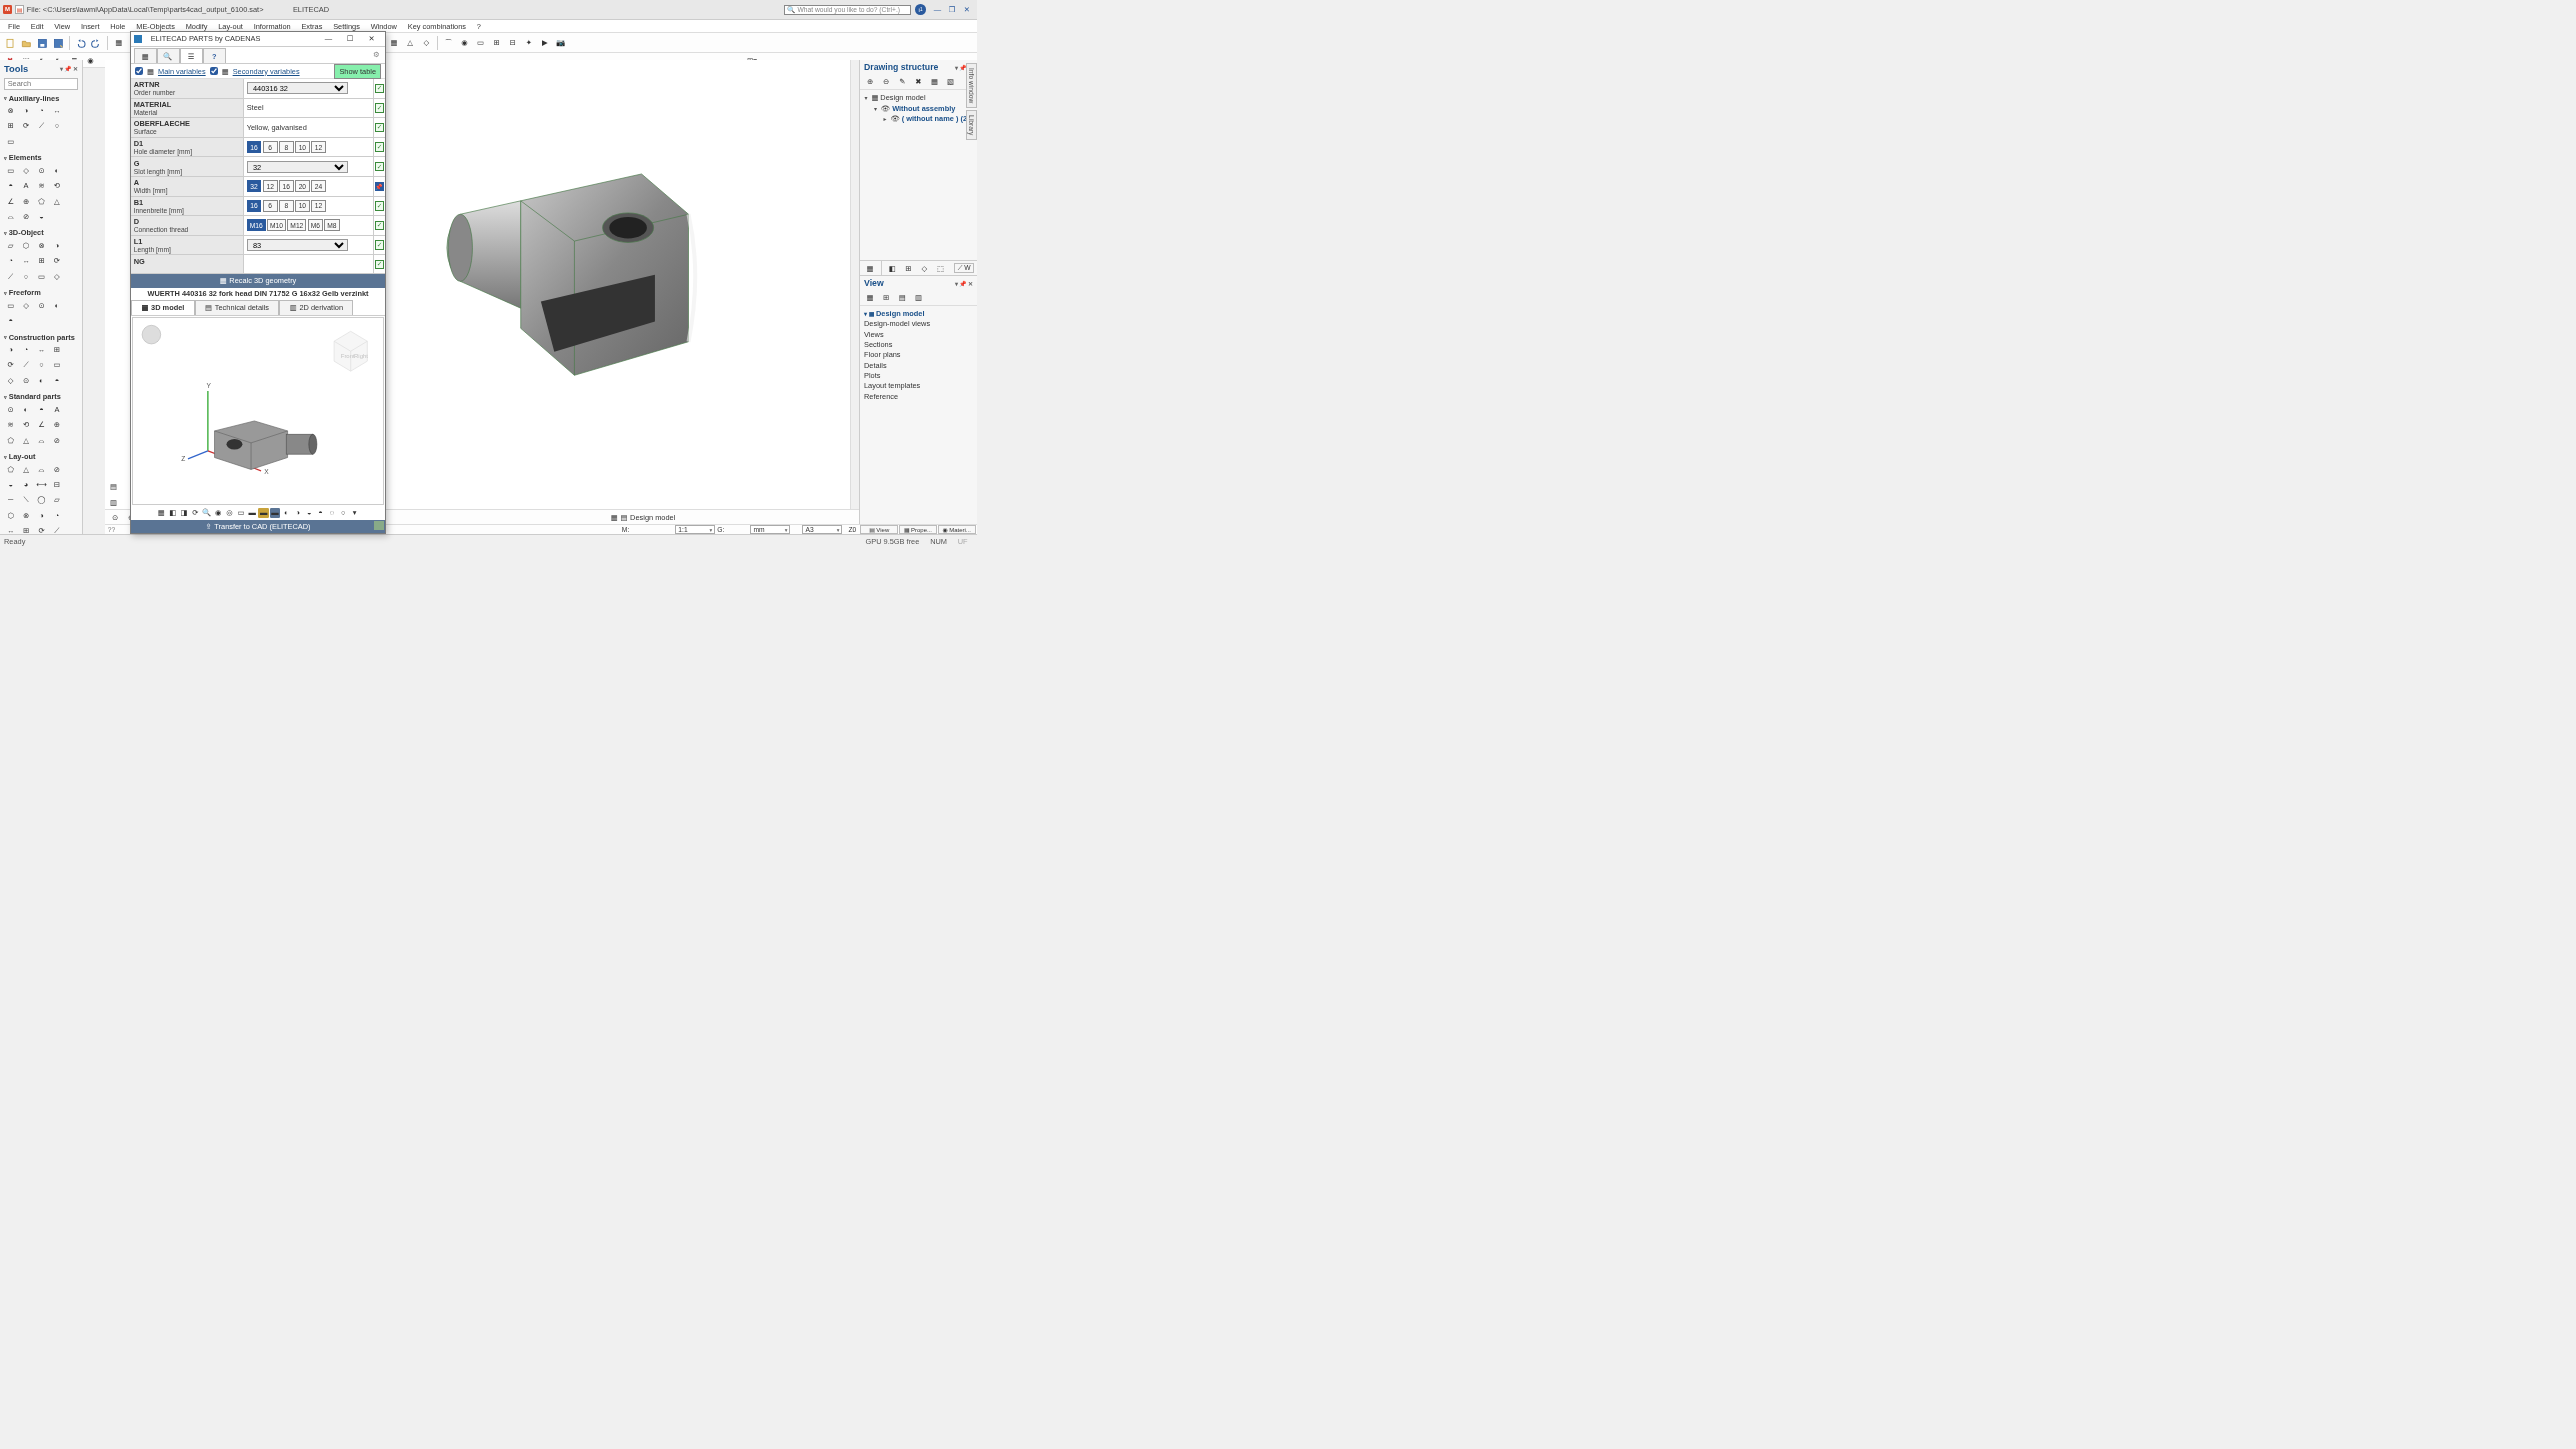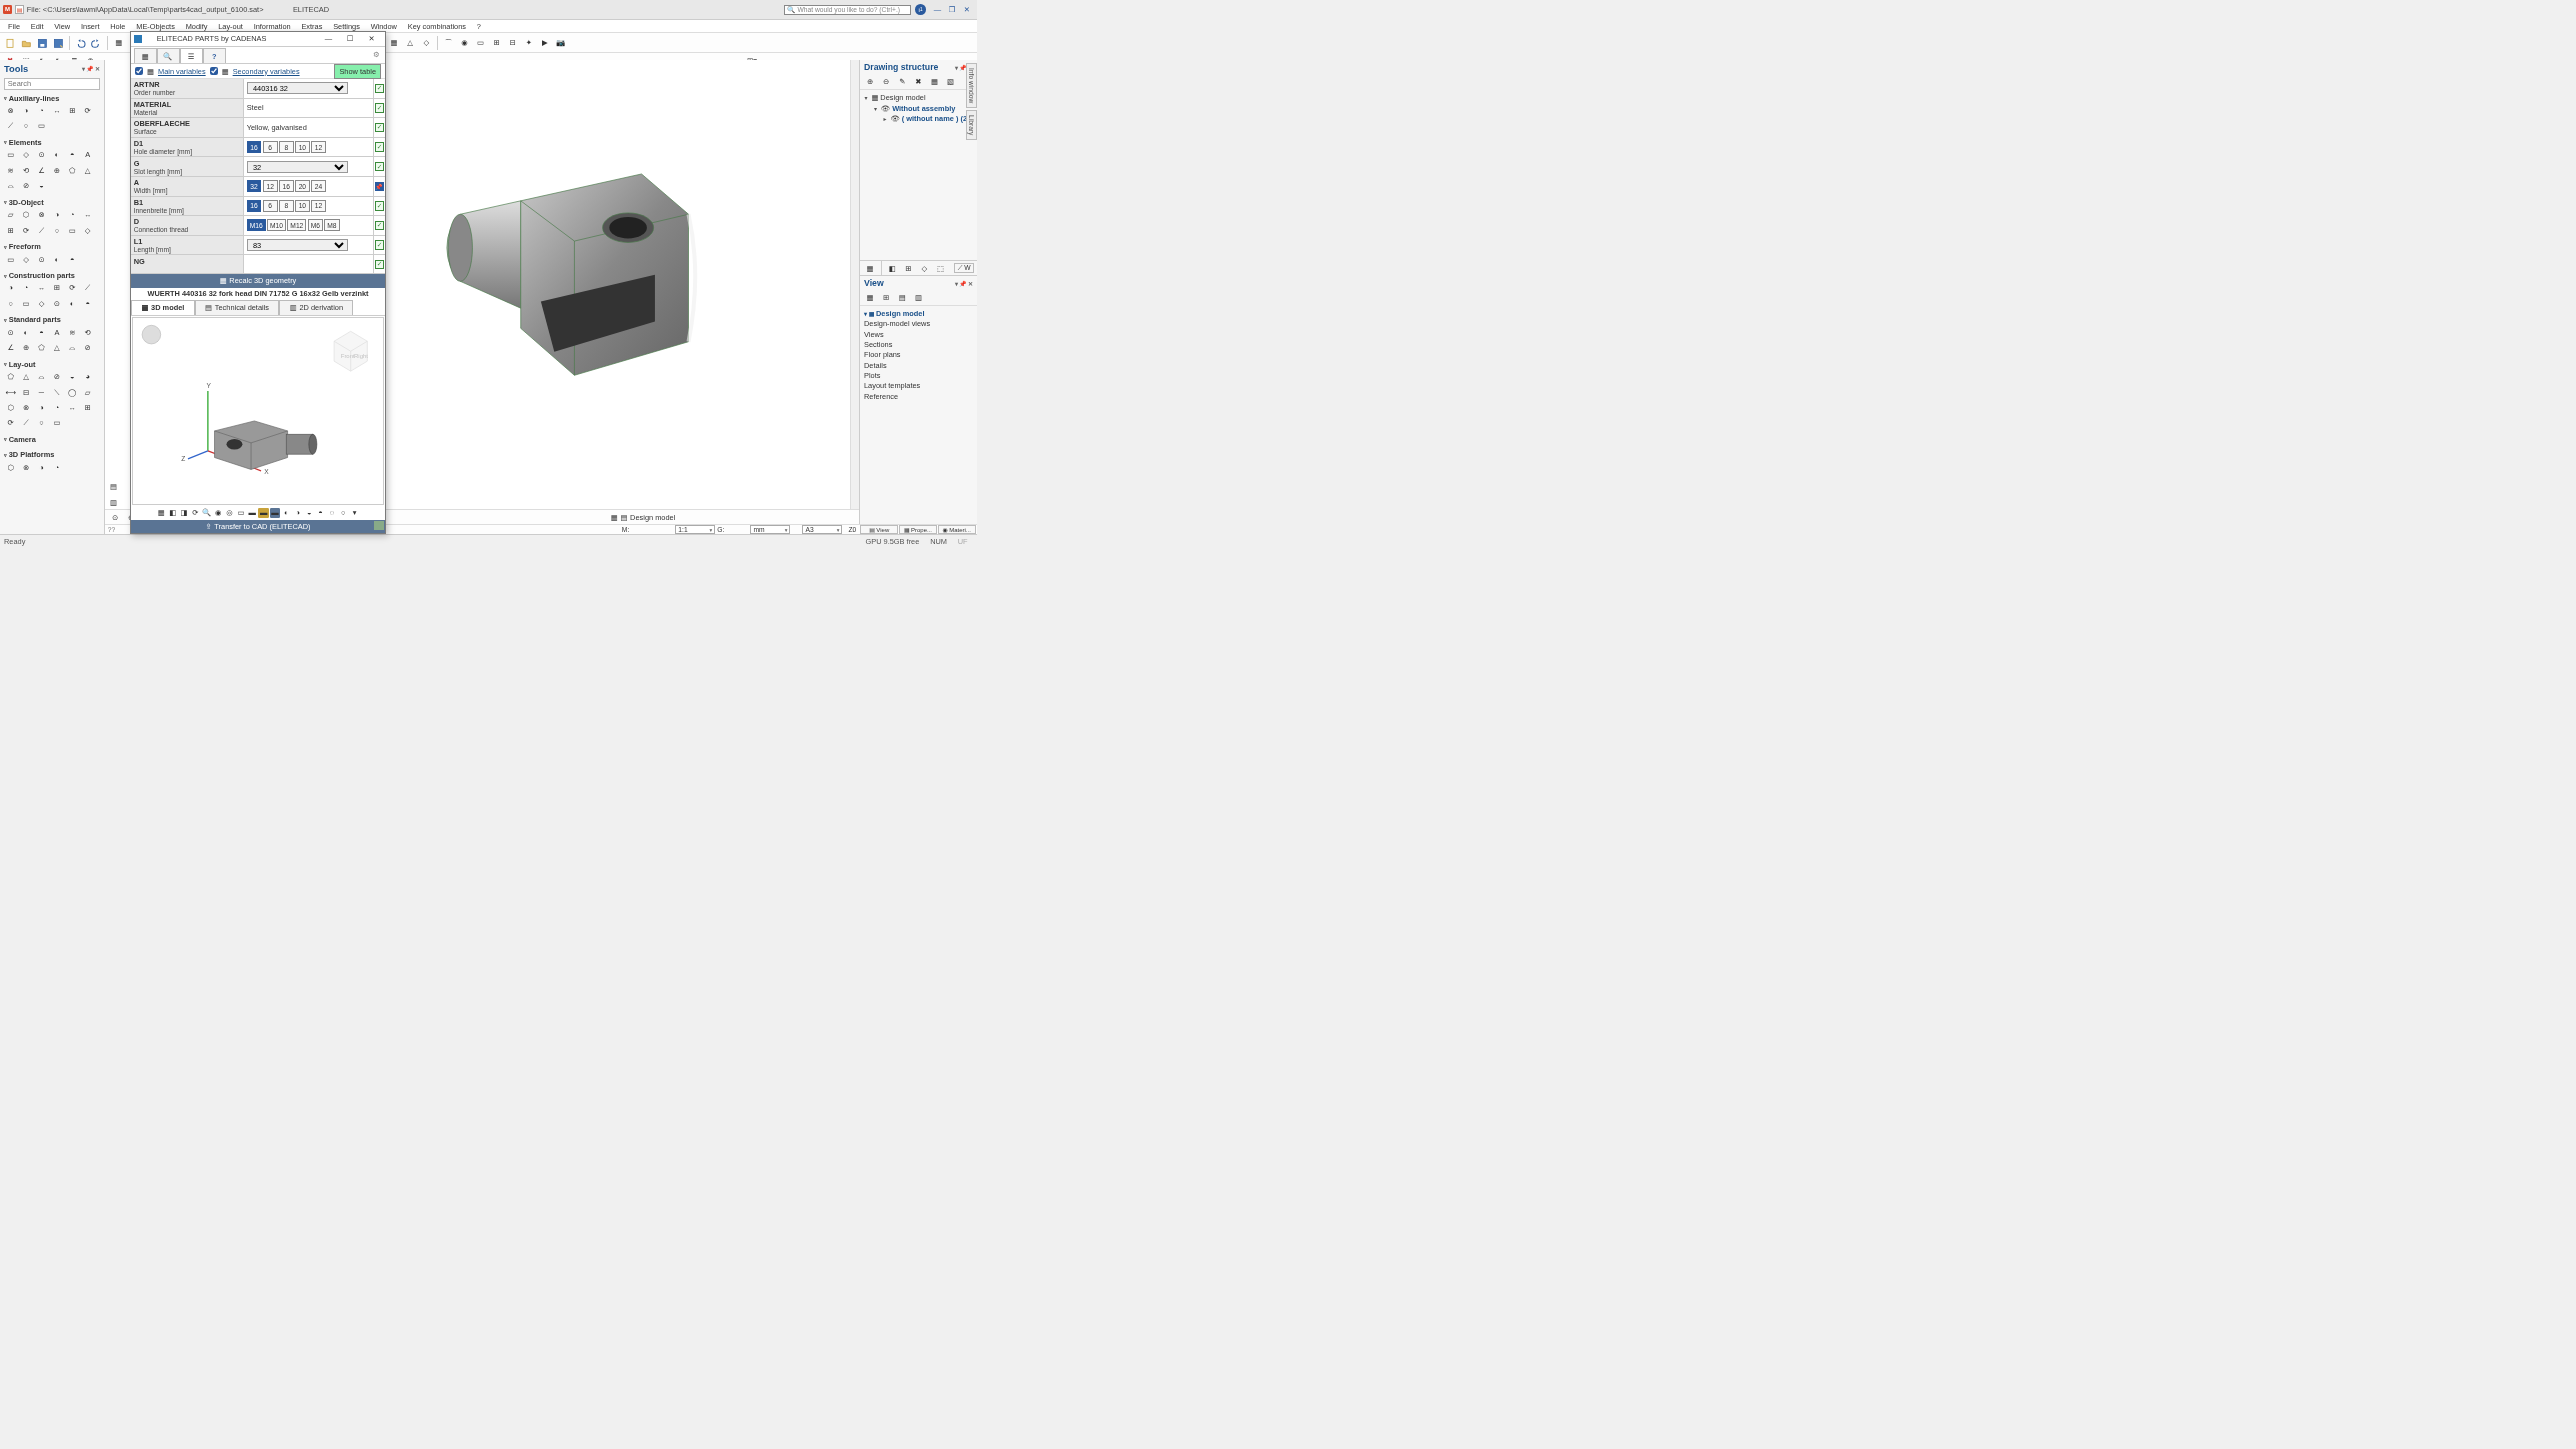--- a/index.html
+++ b/index.html
@@ -23,40 +23,40 @@
 
 .maintoolbar { height: 20px; background:#fdfdfd; display:flex; align-items:center; padding:1.3px 2.7px; border-bottom:0.7px solid #ddd; gap:1.3px; }
 .tbtn { width:14.8px; height:14.8px; display:flex;align-items:center;justify-content:center; border:0.7px solid transparent; border-radius:1.3px; cursor:pointer; }
 .tbtn svg{width:10.7px;height:10.7px;}
 .tsep{width:0.7px;height:13.4px;background:#ccc;margin:0 2px;}
 
 
 .subtoolbar { height: 14.8px; background:#fdfdfd; display:flex;align-items:center; padding:0 2.7px; border-bottom:0.7px solid #ddd; gap:1.3px; }
 
 
-.left-panel { position:absolute; left:0; top:60px; width:105px; bottom:12.7px; background:#f6f6f6; border-right:0.7px solid #ccc; overflow:hidden; }
+.left-panel { position:absolute; left:0; top:60px; width:83px; bottom:12.7px; background:#f6f6f6; border-right:0.7px solid #ccc; overflow:hidden; }
 .left-panel .panel-title{ font-size:9.4px; font-weight:600; color:#1a5089; padding:2.7px 4px; display:flex;align-items:center;justify-content:space-between; }
 .left-panel .panel-title .pin-icons{display:flex;gap:1.3px;font-size:6px;color:#666;}
 .left-panel .search-row { padding: 1.3px 4px; }
 .left-panel .search-row input{ width:100%; height:12px; border:0.7px solid #bbb; font-size:7.4px; padding:0 12px 0 2.7px; }
 .left-panel .tool-section { padding: 1.3px 4px 2.7px; }
 .left-panel .section-head{ font-size:7.4px; font-weight:bold; color:#333; margin: 1.3px 0 1.3px; display:flex;align-items:center;gap:2px; }
 .left-panel .tool-grid { display:flex; flex-wrap: wrap; gap:2px; }
 .left-panel .tool-grid .tbtn{width:13.4px;height:13.4px;border:none;}
 
 
 .workspace { position:absolute; left:105px; top:60px; right:118px; bottom:36px; background:#fff; overflow:hidden; }
 .workspace .scroll-v{position:absolute;right:0;top:0;width:9.4px;bottom:0;background:#f0f0f0;border-left:0.7px solid #ddd;}
 
 
 .model-render{position:absolute;left:315px;top:67px;width:282px;height:255px;}
 
 
 .parts-win { position:absolute; left:130px; top:31px; width:256px; height:503px; background:#fff; border:0.7px solid #7a7a7a; box-shadow: 2px 2px 6.7px rgba(0,0,0,.25); z-index:50; display:flex;flex-direction:column; }
-.parts-win .pw-title{ height:14.8px; background:#fff; border-bottom:0.7px solid #ccc; display:flex;align-items:center; padding:0 2.7px; gap:15px; }
+.parts-win .pw-title{ height:14.8px; background:#fff; border-bottom:0.7px solid #ccc; display:flex;align-items:center; padding:0 2.7px; gap:9px; }
 .parts-win .pw-title .ico{width:8px;height:8px;background:#2a7ab8;}
 .parts-win .pw-title .txt{flex:1;font-size:7.4px;color:#333;}
 .parts-win .pw-title .wbtns{display:flex;gap:0;}
 .parts-win .pw-title .wbtn{width:21.5px;height:13.4px;display:flex;align-items:center;justify-content:center;font-size:7.4px;cursor:pointer;}
 .parts-win .pw-tabs{height:17.4px;border-bottom:0.7px solid #ccc;display:flex;align-items:flex-end;padding:0 2.7px;gap:0;}
 .parts-win .pw-tab{width:23px;height:14.8px;border:0.7px solid #bbb;border-bottom:none;background:#f3f3f3;display:flex;align-items:center;justify-content:center;cursor:pointer;}
 .parts-win .pw-tab.active{background:#fff;}
 .parts-win .pw-tabs .gear-right{margin-left:auto;margin-right:2.7px;color:#888;align-self:center;}
 .parts-win .pw-vars{height:14.8px;display:flex;align-items:center;gap:4px;padding:0 4px;border-bottom:0.7px solid #ddd;}
 .parts-win .pw-vars a{color:#1a5089;text-decoration:underline;font-size:7.4px;}

